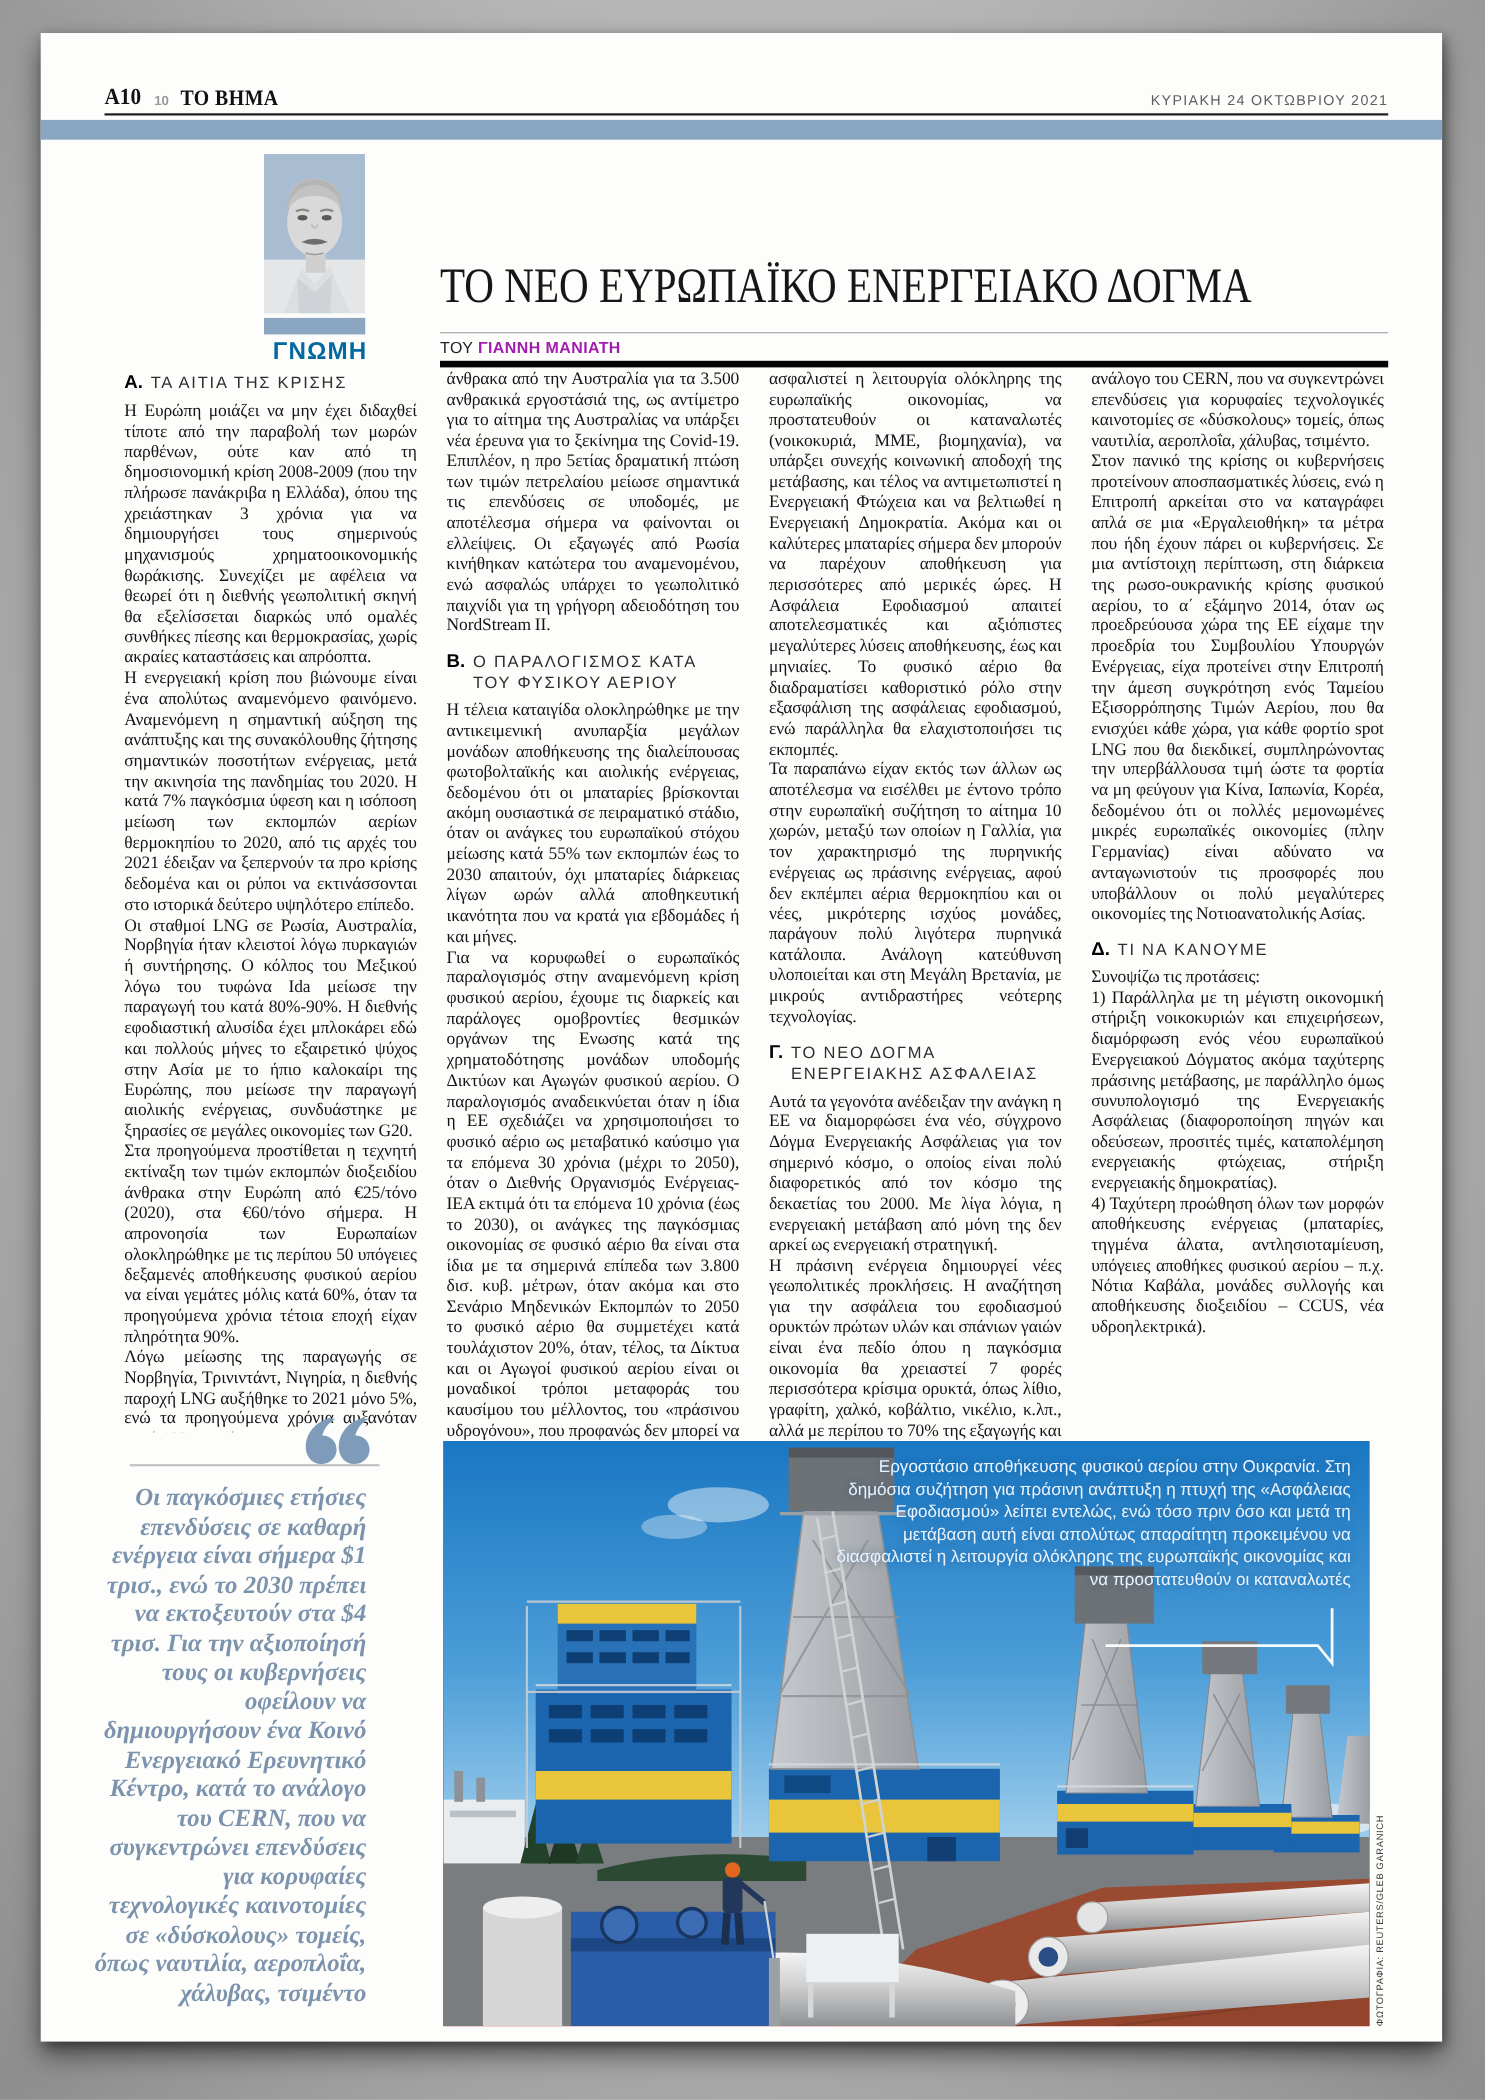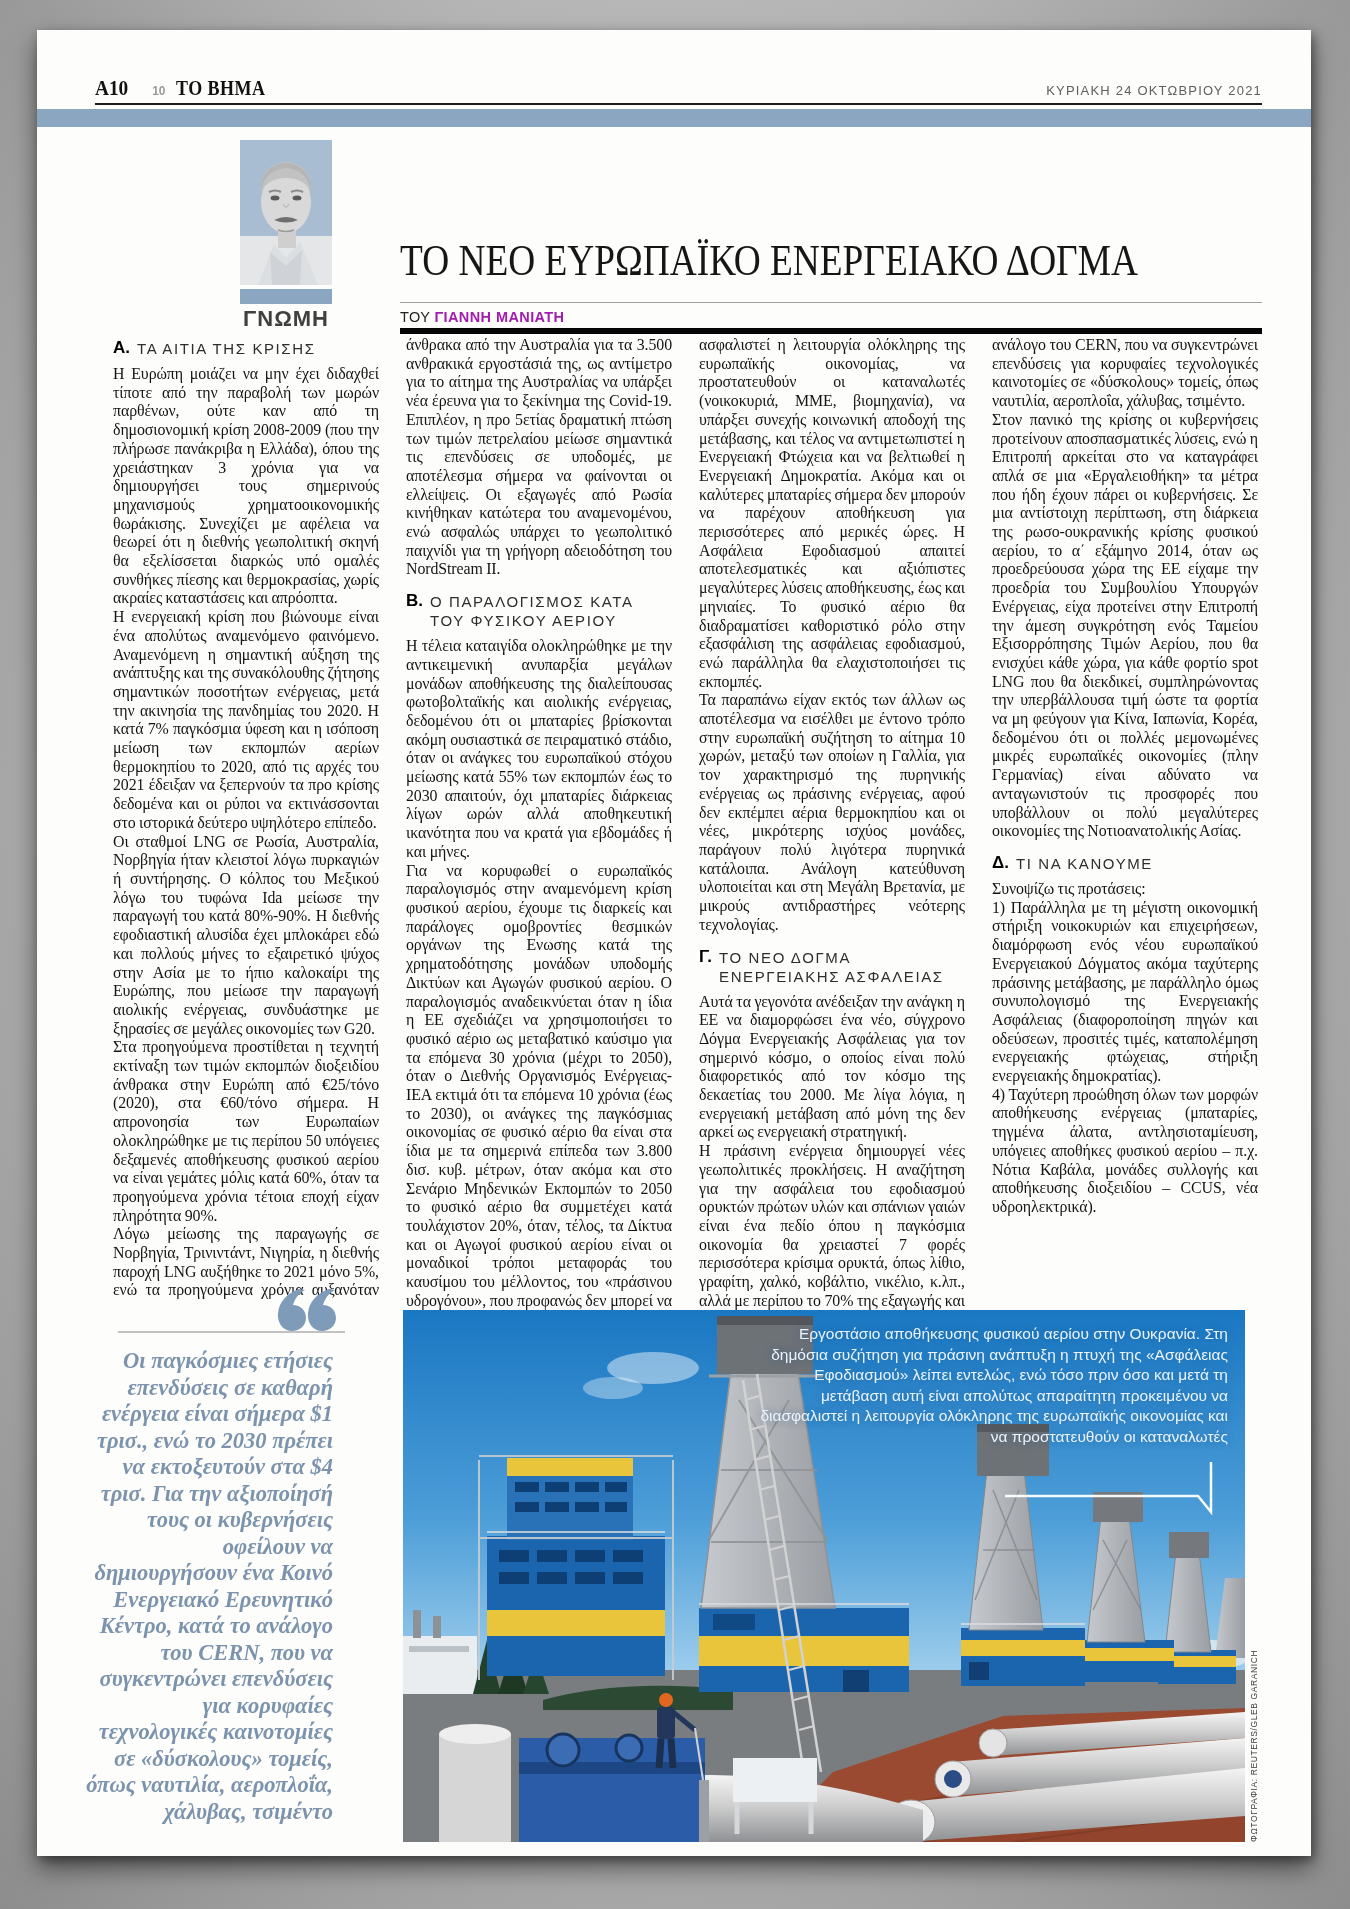--- a/index.html
+++ b/index.html
@@ -11,31 +11,31 @@
   .page{
     position:absolute;left:37px;top:30px;width:1274px;height:1826px;
     background:#fdfdfb;
     box-shadow:0 12px 24px rgba(0,0,0,.5), 3px 4px 9px rgba(0,0,0,.35);
   }
   .abs{position:absolute;}
 
   
   .hdr-left{left:58px;top:46px;white-space:nowrap;}
   .folio{font:bold 21px "Liberation Serif", serif;color:#111;display:inline-block;transform:scaleX(.92);transform-origin:left bottom;}
-  .folio-num{font:bold 12px "Liberation Sans", sans-serif;color:#9a9a9a;margin-left:21px;}
+  .folio-num{font:bold 12px "Liberation Sans", sans-serif;color:#9a9a9a;margin-left:9px;}
   .masthead{font:bold 20px "Liberation Serif", serif;color:#111;margin-left:10px;display:inline-block;transform:scaleX(.9);transform-origin:left bottom;letter-spacing:.5px;}
   .hdr-date{right:49px;top:53px;font-size:13px;color:#5f5f5f;letter-spacing:1.2px;}
   .hdr-rule{left:58px;right:49px;top:73px;height:2px;background:#1c1c1c;}
   .hdr-band{left:0;right:0;top:79px;height:18px;background:#8ba6c1;}
 
   
   .portrait{left:203px;top:110px;width:92px;height:145px;overflow:hidden;}
   .opinion-bar{left:203px;top:259px;width:92px;height:15px;background:#8ba6c1;}
-  .opinion-label{left:201px;top:276px;width:96px;text-align:center;
-    font-weight:bold;font-size:22px;color:#404040;letter-spacing:1px;}
+  .opinion-label{left:201px;top:276px;width:96px;text-align:right;
+    font-weight:bold;font-size:22px;color:#0369a1;letter-spacing:1px;}
 
   
   .title{left:363px;top:204px;font:400 45px "Liberation Serif","DejaVu Serif",serif;color:#161616;
     white-space:nowrap;transform:scaleX(.83);transform-origin:left top;letter-spacing:0px;}
   .title-rule{left:363px;right:49px;top:272px;height:1px;background:#a0a0a0;}
   .byline{left:363px;top:279px;font-size:14.5px;color:#222;letter-spacing:.4px;}
   .byline b{font-weight:bold;color:#a21caf;}
   .thick-rule{left:363px;right:49px;top:298px;height:6px;background:#050505;}
 
   

